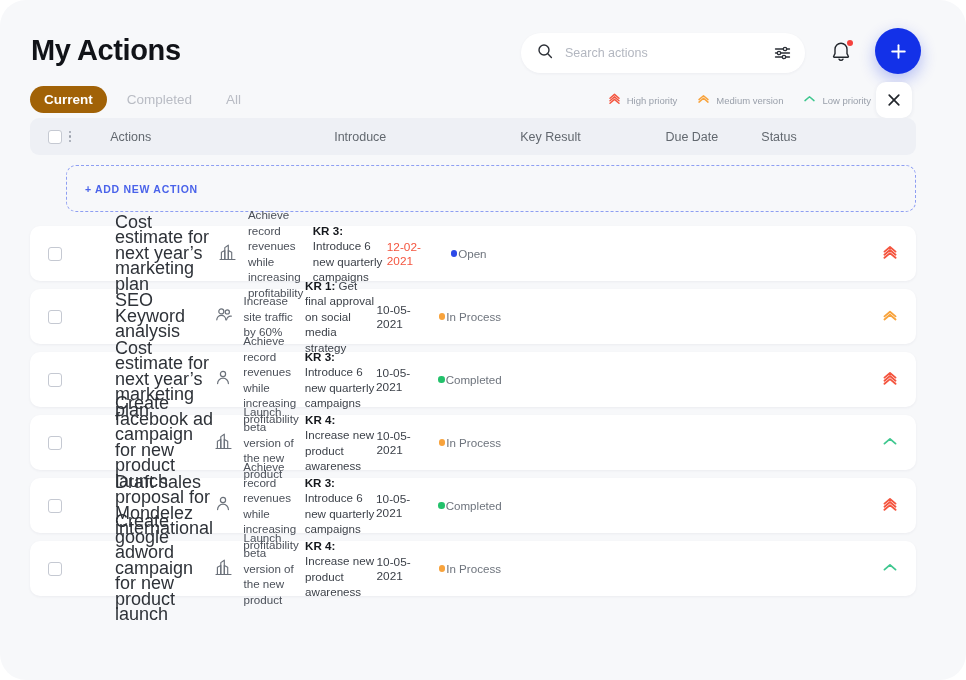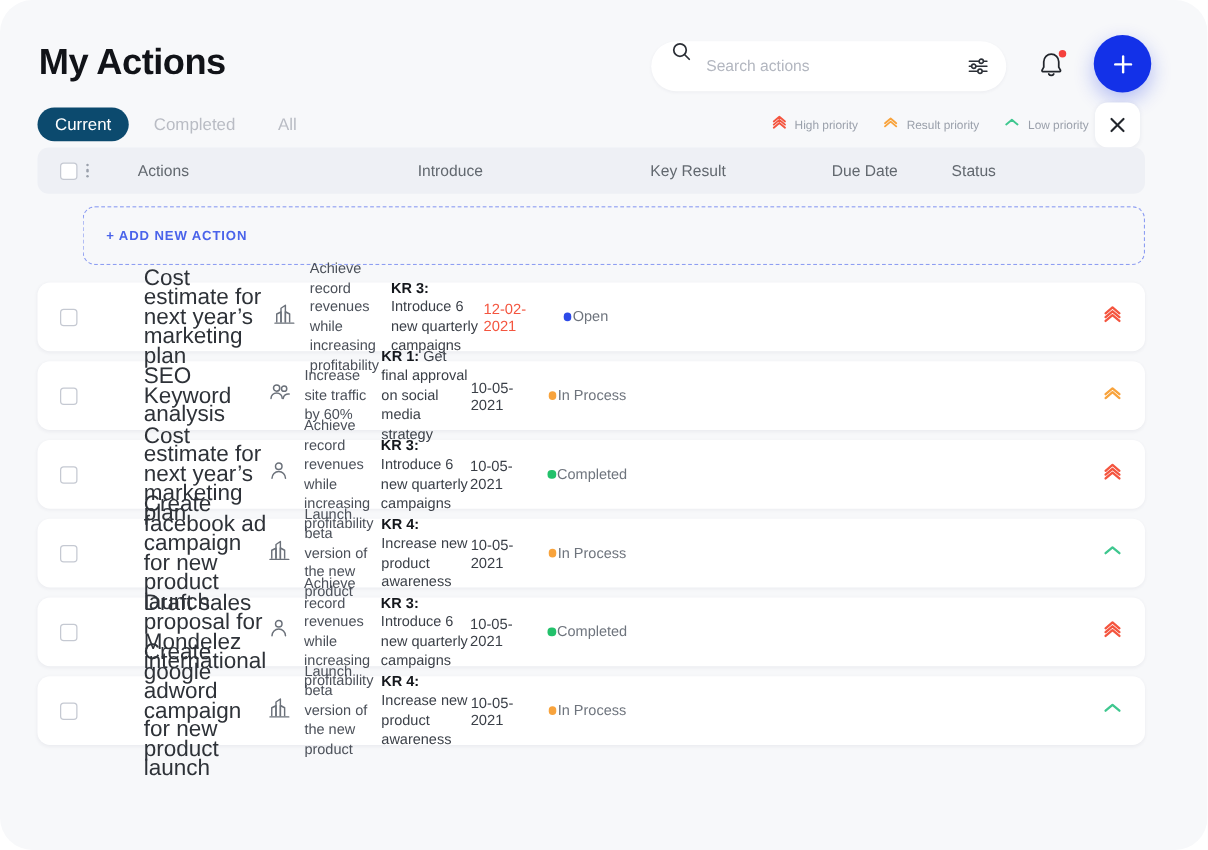--- a/index.html
+++ b/index.html
@@ -23,28 +23,28 @@
     position: absolute; left: 31px; top: 34px;
     font-size: 29px; font-weight: bold; color: #111318;
     letter-spacing: -0.4px;
   }
 
   .tabs { position: absolute; left: 30px; top: 86px; display: flex; align-items: center; gap: 6px; }
   .tab {
     font-size: 13.5px; color: #b9bcc4; padding: 6px 14px;
     border-radius: 14px; cursor: pointer; white-space: nowrap;
   }
-  .tab.active { background: #0c4a6e; color: #ffffff; font-weight: normal; }
+  .tab.active { background: #a16207; color: #ffffff; font-weight: bold; }
 
   
   .search-box {
     position: absolute; left: 521px; top: 33px;
     width: 284px; height: 40px;
     background: #ffffff; border-radius: 20px;
-    display: flex; padding: 0 14px 0 16px;
+    display: flex; align-items: center; padding: 0 14px 0 16px;
     box-shadow: 0 1px 3px rgba(30,40,80,0.05);
   }
   .search-input {
     flex: 1; border: 0; outline: 0; background: transparent;
     font-family: "Liberation Sans", sans-serif;
     font-size: 12.5px; color: #3c4049; margin-left: 12px;
   }
   .search-input::placeholder { color: #b3b7c0; }
   .icon-btn { background: none; border: 0; padding: 0; cursor: pointer; display: flex; align-items: center; }
 
@@ -191,21 +191,21 @@
         </span>
         <span class="legend-label">High priority</span>
       </div>
       <div class="legend-item">
         <span>
           <svg width="13" height="13" viewBox="0 0 13 13" fill="none">
             <path d="M2 7.6L6.5 3.8 11 7.6" stroke="#f8a33c" stroke-width="1.5" stroke-linecap="round" stroke-linejoin="round"></path>
             <path d="M2 10.1L6.5 6.3 11 10.1" stroke="#f8a33c" stroke-width="1.5" stroke-linecap="round" stroke-linejoin="round"></path>
           </svg>
         </span>
-        <span class="legend-label">Result priority</span>
+        <span class="legend-label">Medium version</span>
       </div>
       <div class="legend-item">
         <span>
           <svg width="13" height="13" viewBox="0 0 13 13" fill="none">
             <path d="M2 8.6L6.5 4.8 11 8.6" stroke="#3fc78f" stroke-width="1.5" stroke-linecap="round" stroke-linejoin="round"></path>
           </svg>
         </span>
         <span class="legend-label">Low priority</span>
       </div>
     </div>

